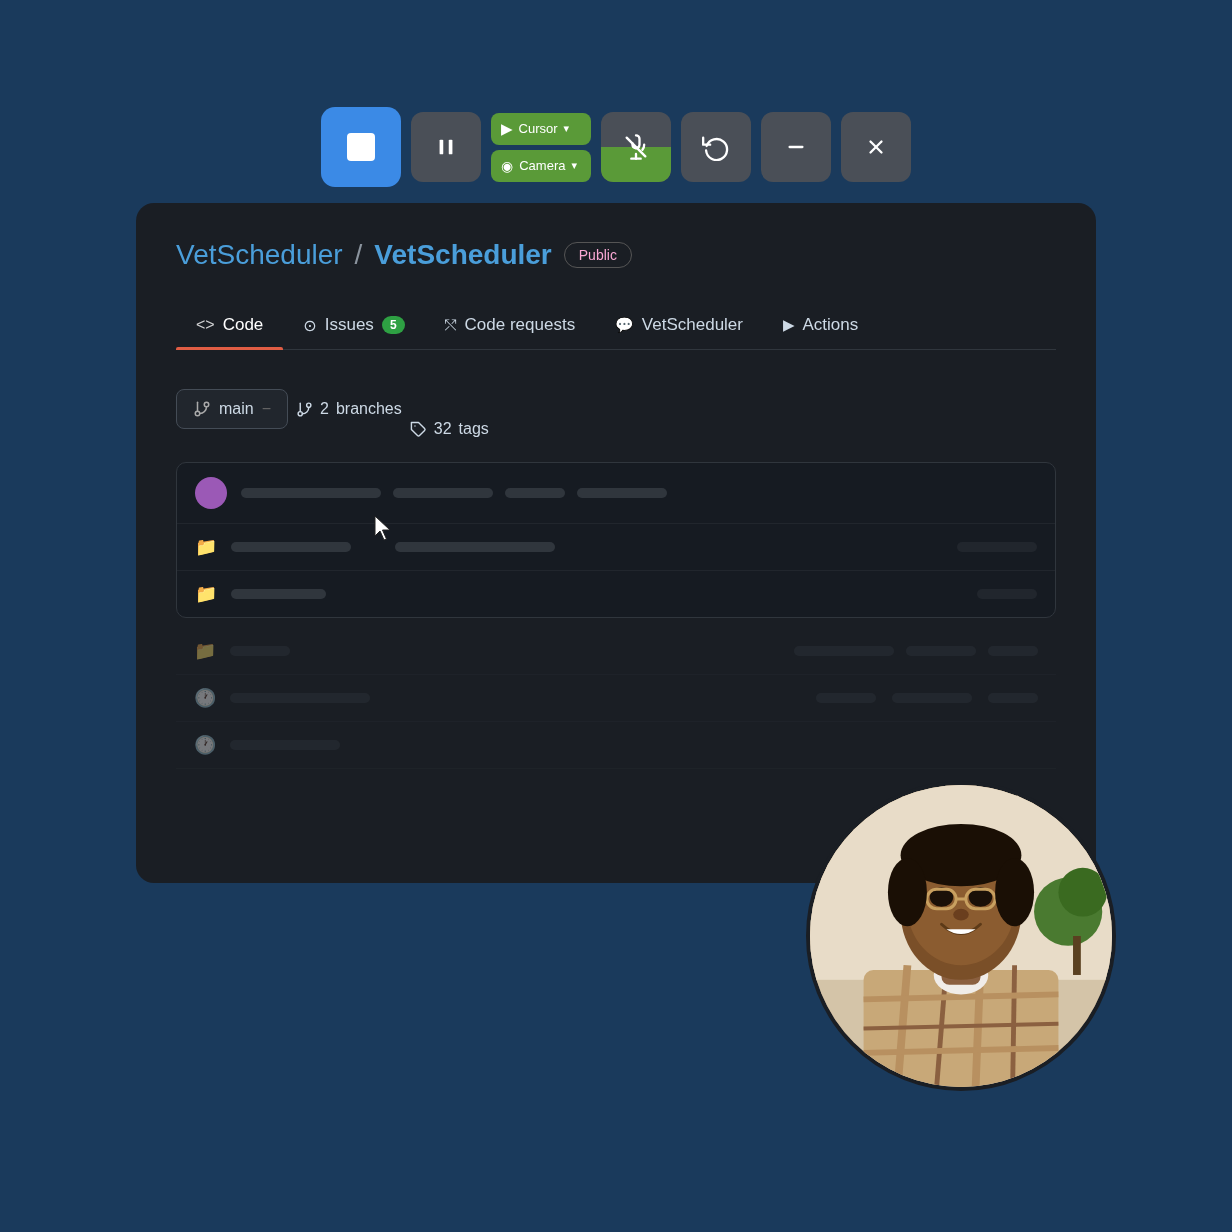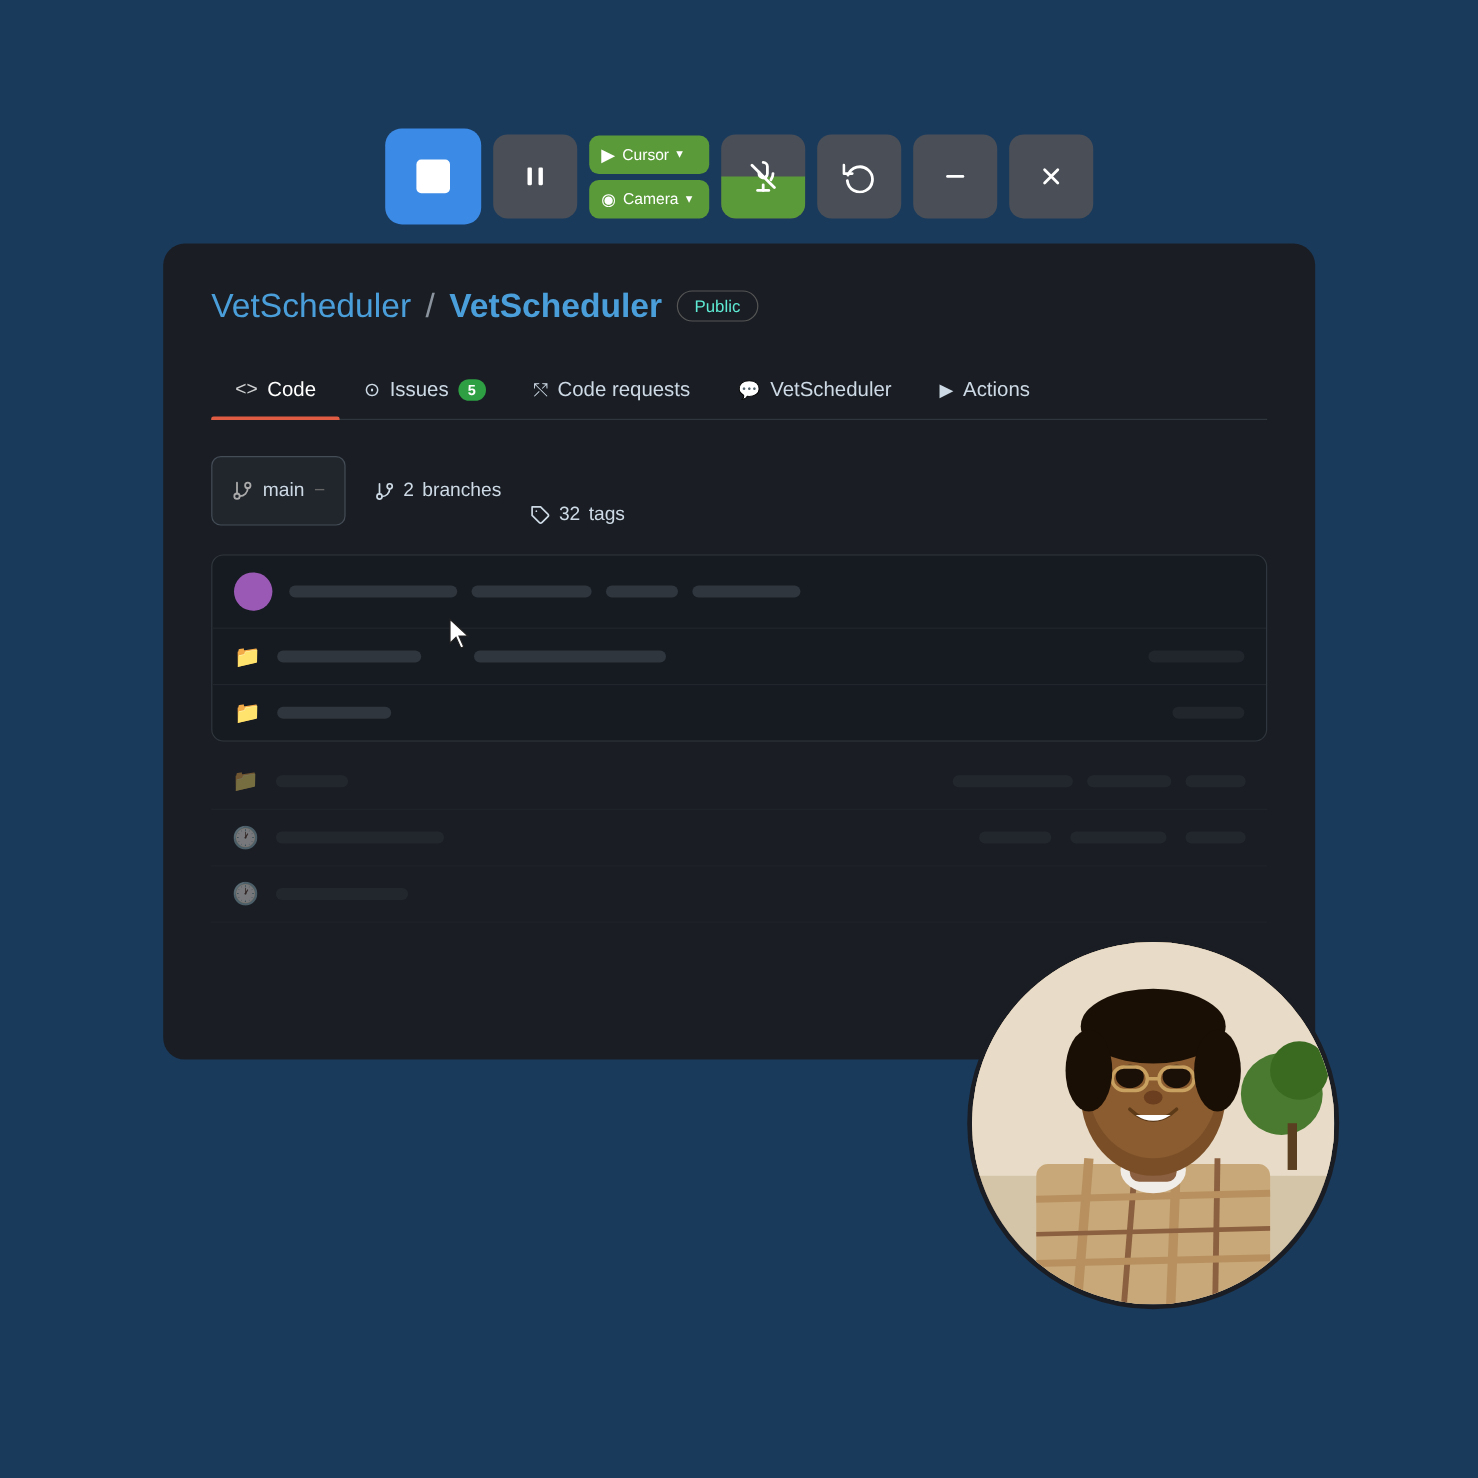--- a/index.html
+++ b/index.html
@@ -139,21 +139,21 @@
       color: #4a9eda;
       font-size: 28px;
       font-weight: 700;
       cursor: pointer;
     }
 
     .repo-badge {
       background: transparent;
       border: 1px solid #555;
       border-radius: 20px;
-      color: #5eead4;
+      color: #f9a8d4;
       font-size: 14px;
       padding: 4px 14px;
     }
 
     
     .tab-nav {
       display: flex;
       align-items: center;
       gap: 0;
       border-bottom: 1px solid #30363d;
@@ -192,21 +192,22 @@
       color: white;
       border-radius: 20px;
       font-size: 12px;
       padding: 2px 8px;
       font-weight: 600;
     }
 
     
     .branch-bar {
       display: flex;
-      gap: 24px;
+      align-items: center;
+      gap: 8px;
       margin-bottom: 24px;
     }
 
     .branch-selector {
       display: flex;
       align-items: center;
       gap: 8px;
       background: #21262d;
       border: 1px solid #444c56;
       border-radius: 8px;

